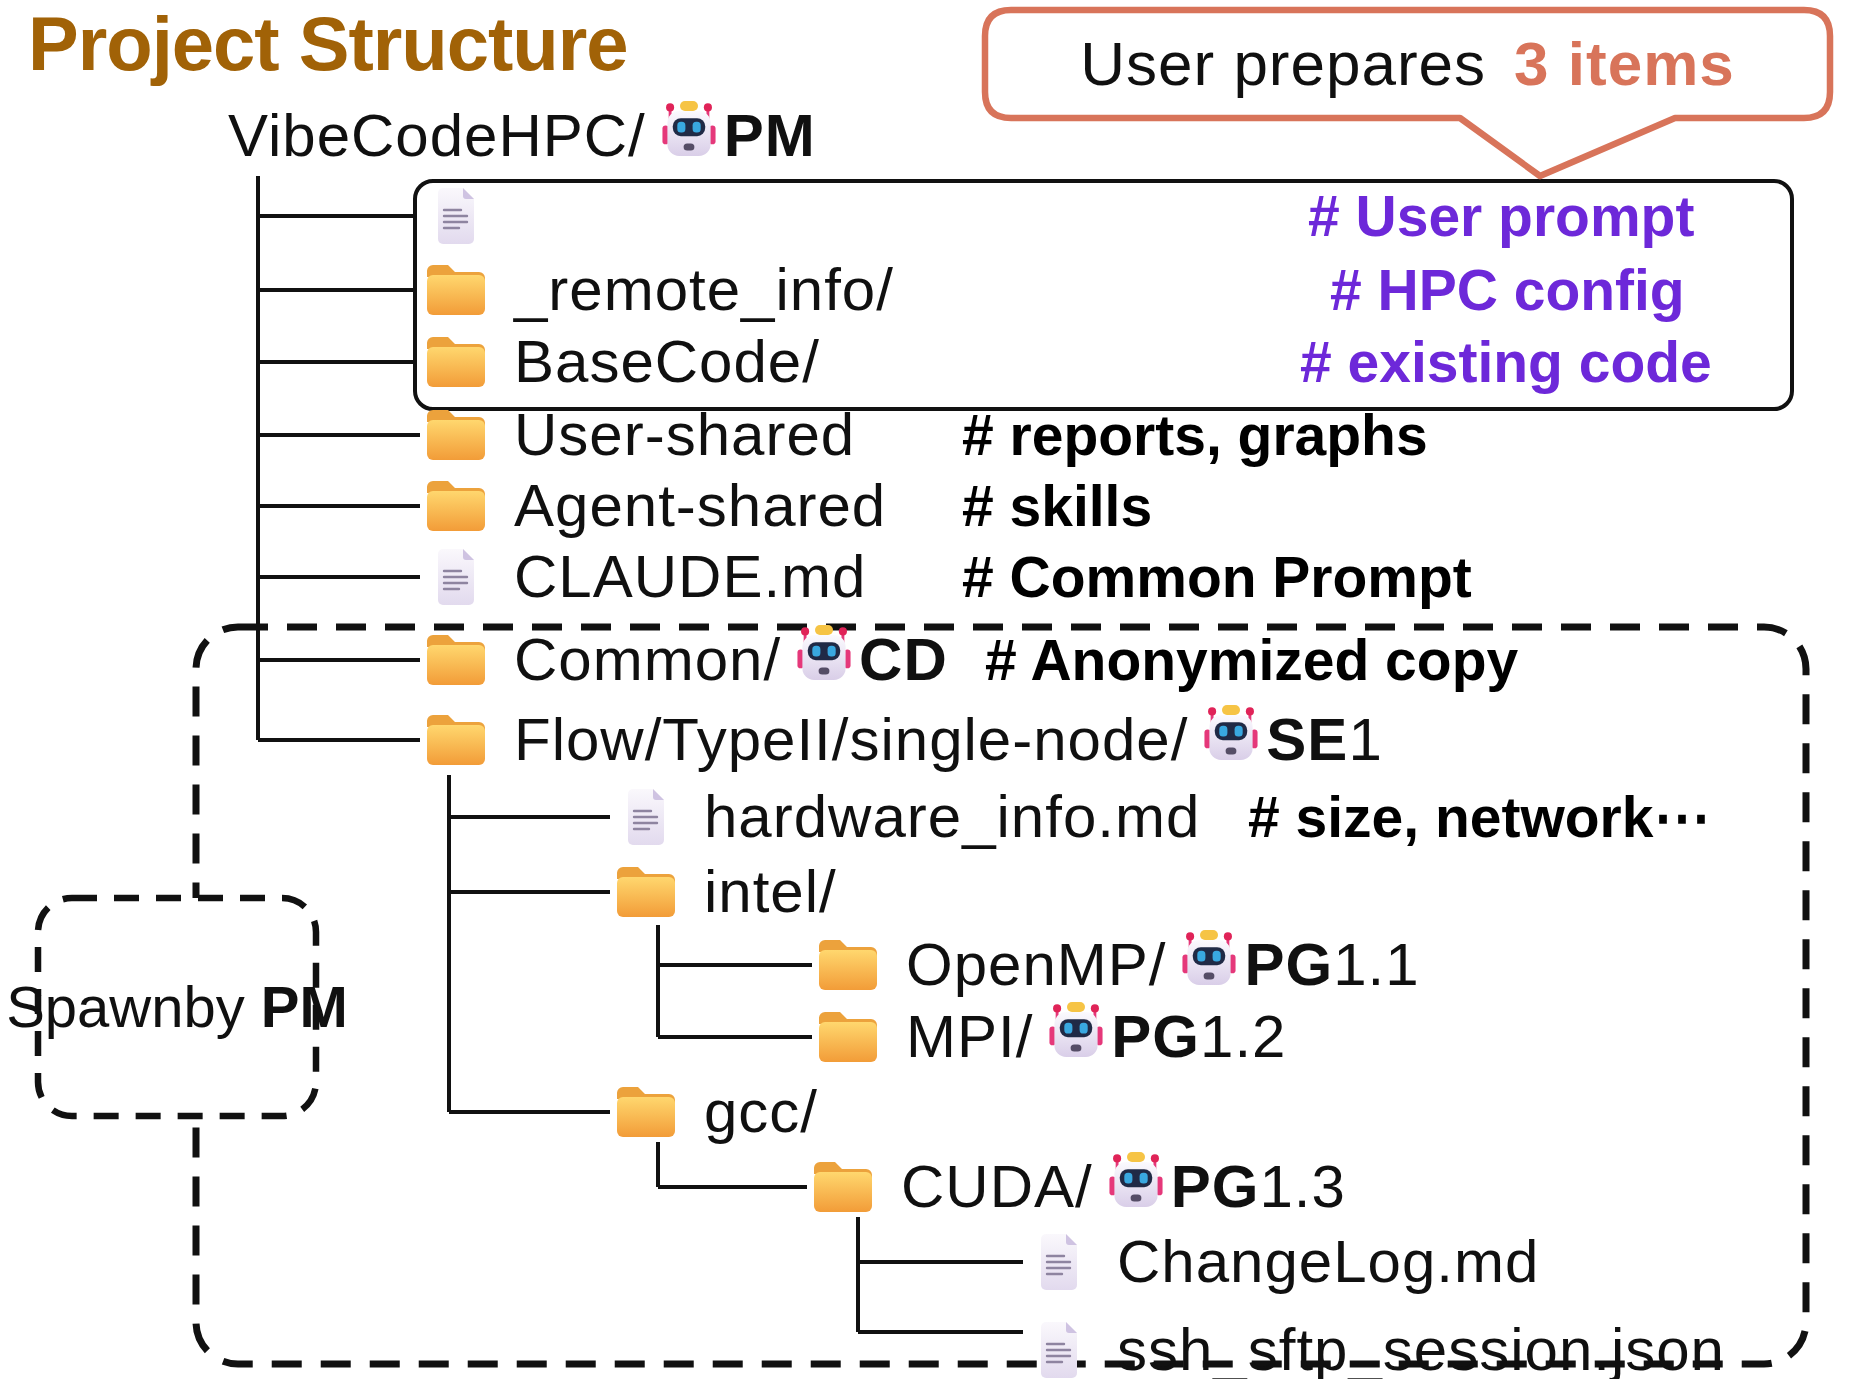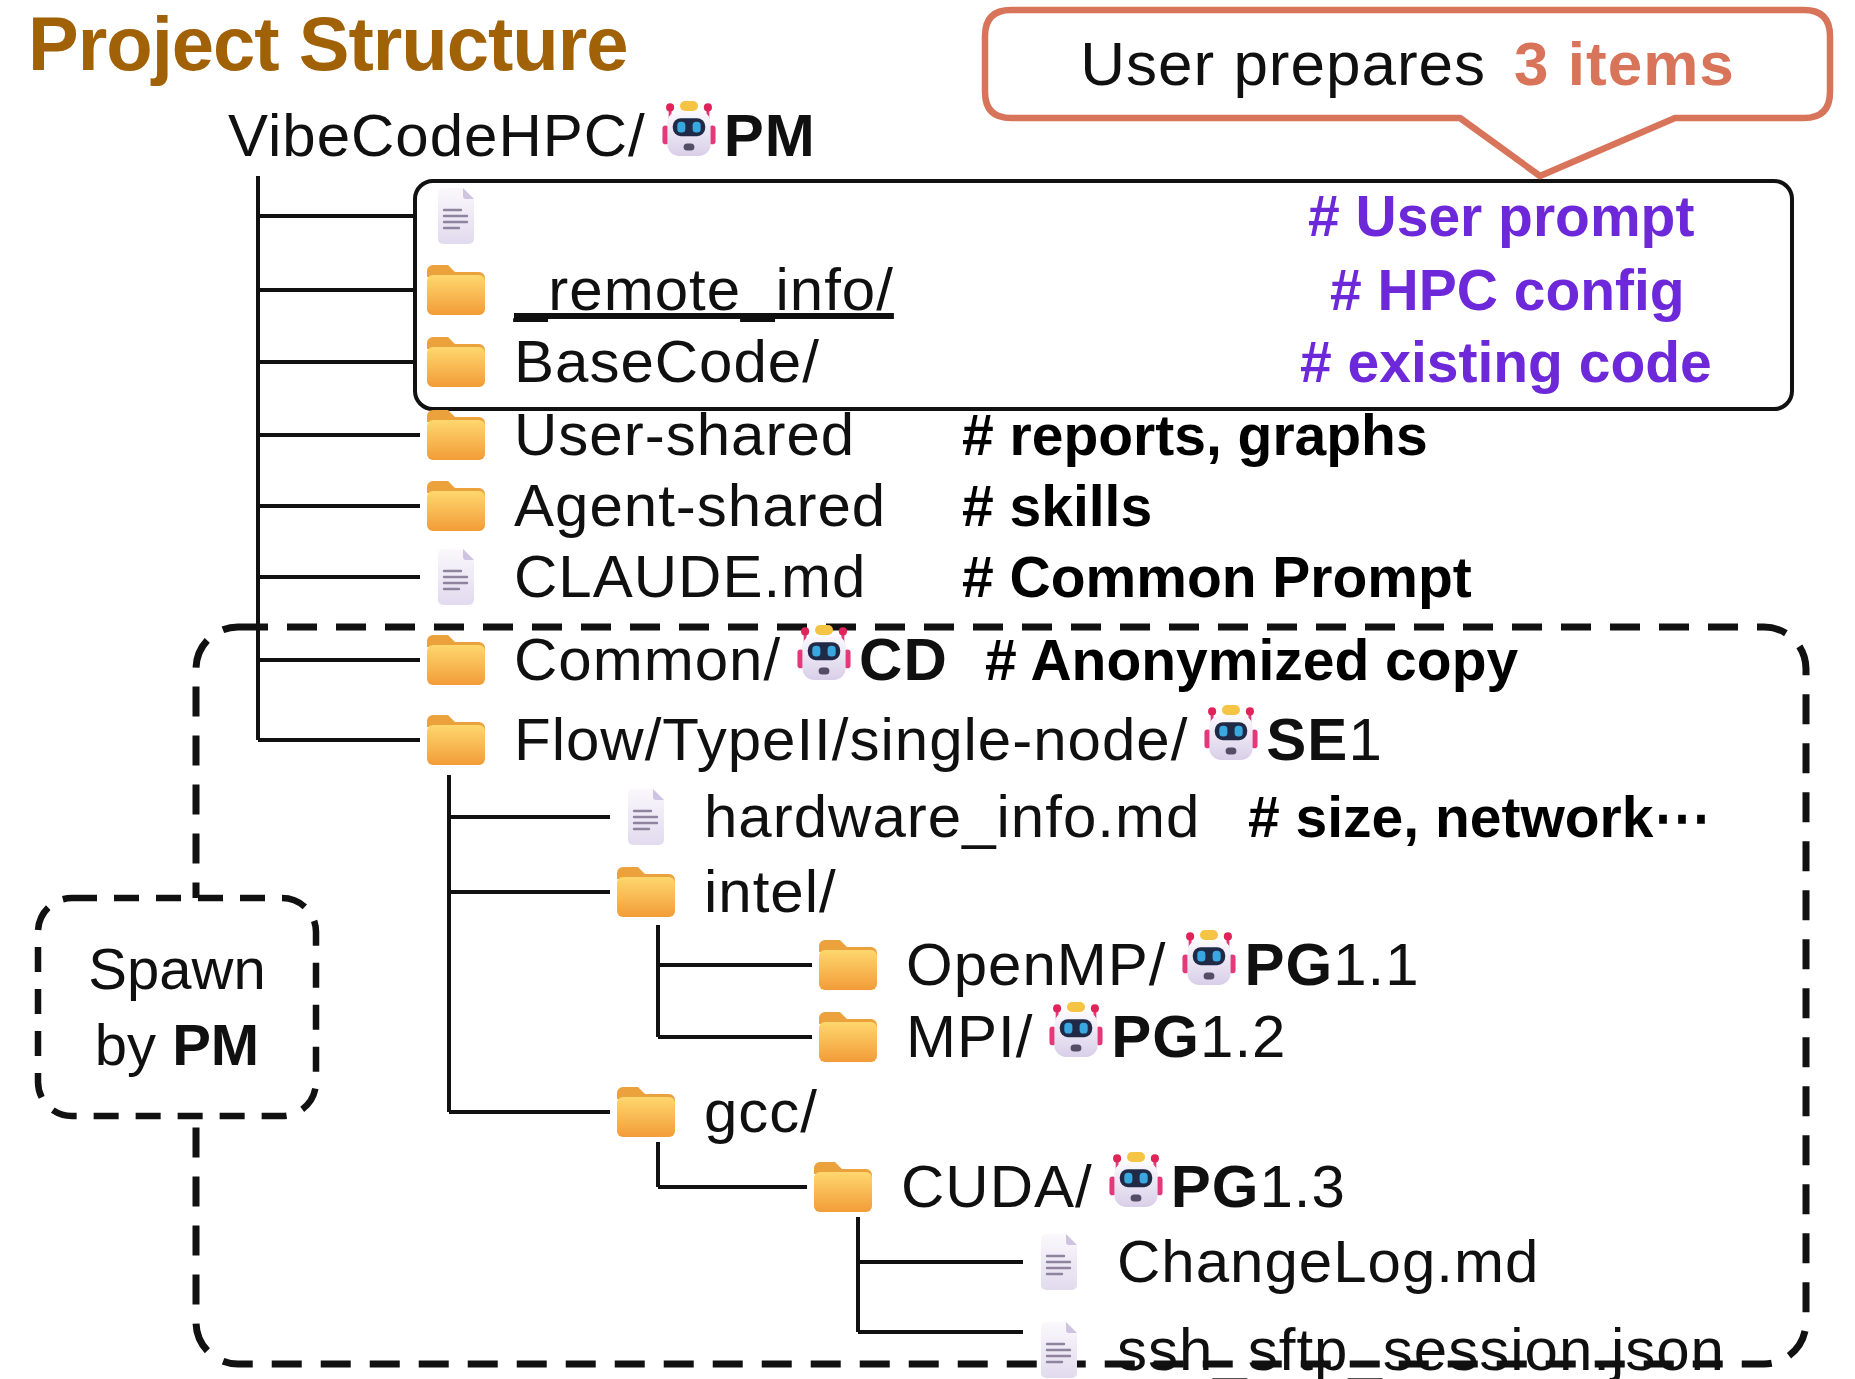--- a/index.html
+++ b/index.html
@@ -18,40 +18,40 @@
   .callout-text{
     position:absolute;left:985px;top:8px;width:845px;height:110px;
     display:flex;align-items:center;justify-content:center;
     font-size:62px;letter-spacing:1px;white-space:nowrap;
   }
   .callout-text .hl{font-weight:700;color:#d8745a;margin-left:28px;}
 
   
   .spawn-text{
     position:absolute;left:38px;top:898px;width:278px;height:218px;
-    display:flex;flex-direction:column;align-items:center;justify-content:center;
+    display:flex;flex-direction:row;align-items:center;justify-content:center;
     font-size:58px;line-height:76px;white-space:nowrap;
   }
   .spawn-text b{font-weight:700;}
 
   
   .row{
     position:absolute;height:70px;display:flex;align-items:center;
     font-size:60px;line-height:70px;letter-spacing:1px;white-space:nowrap;color:#101010;
   }
   .row .ficon{width:64px;flex:0 0 64px;margin-right:26px;display:flex;justify-content:center;align-items:center;}
   .row .robot{margin:0 8px 0 16px;flex:0 0 auto;}
   .agent-b{font-weight:700;}
   .comment{position:absolute;top:0;font-weight:700;font-size:57px;letter-spacing:0;}
   .comment.orange{color:#6d28d9;text-align:right;}
   .comment.purple{color:#000000;}
 
   .row-root{left:228px;top:101px;}
   .row-requirement{left:424px;top:181px;}
-  .row-remote{left:424px;top:255px;text-decoration:underline;}
+  .row-remote{left:424px;top:255px;}
   .row-basecode{left:424px;top:327px;}
   .row-usershared{left:424px;top:400px;}
   .row-agentshared{left:424px;top:471px;}
   .row-claude{left:424px;top:542px;}
   .row-github{left:424px;top:625px;}
   .row-flow{left:424px;top:705px;}
   .row-hardware{left:614px;top:782px;}
   .row-intel{left:614px;top:857px;}
   .row-openmp{left:816px;top:930px;}
   .row-mpi{left:816px;top:1002px;}

